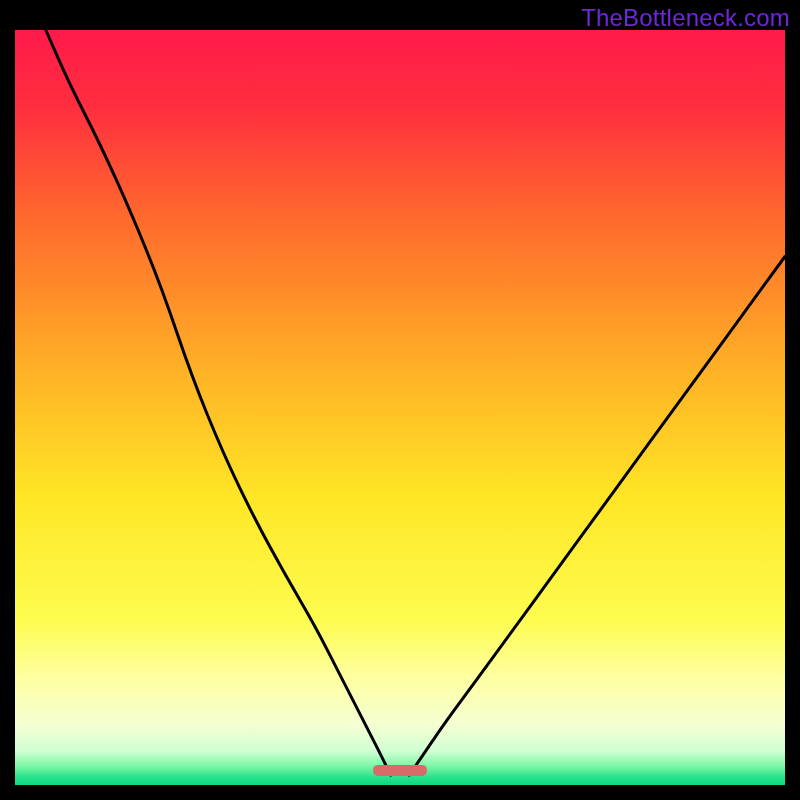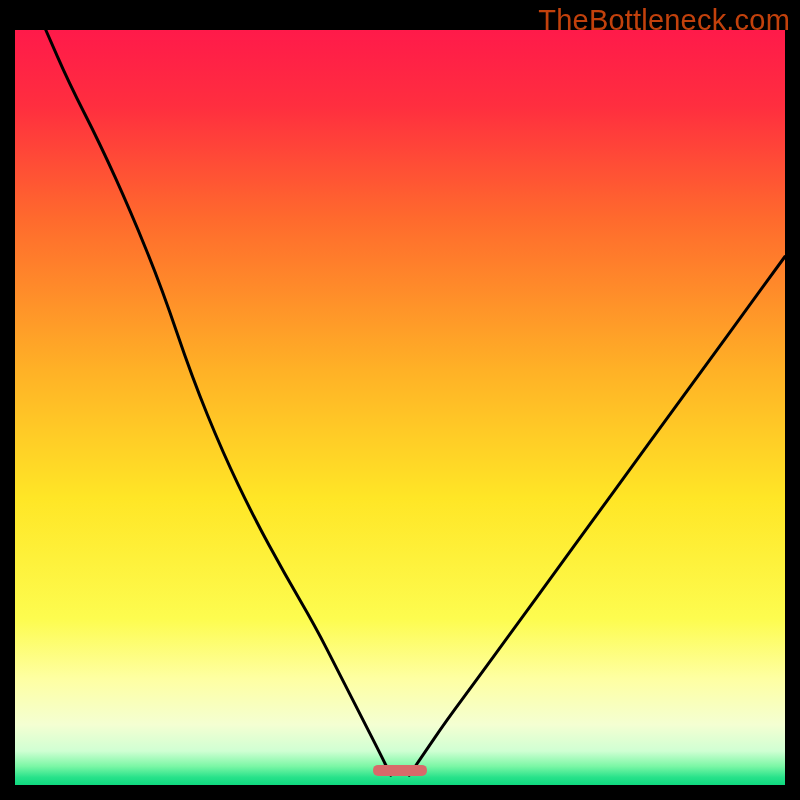--- a/index.html
+++ b/index.html
@@ -12,23 +12,23 @@
   }
   .container {
     position: relative;
     width: 800px;
     height: 800px;
   }
   .watermark {
     position: absolute;
     top: 4px;
     right: 10px;
-    font-size: 29px;
+    font-size: 24px;
     font-weight: 400;
-    color: #c2410c;
+    color: #6d28d9;
     letter-spacing: 0.2px;
     z-index: 10;
   }
   svg.chart {
     position: absolute;
     top: 0;
     left: 0;
   }
 </style>
 </head>

